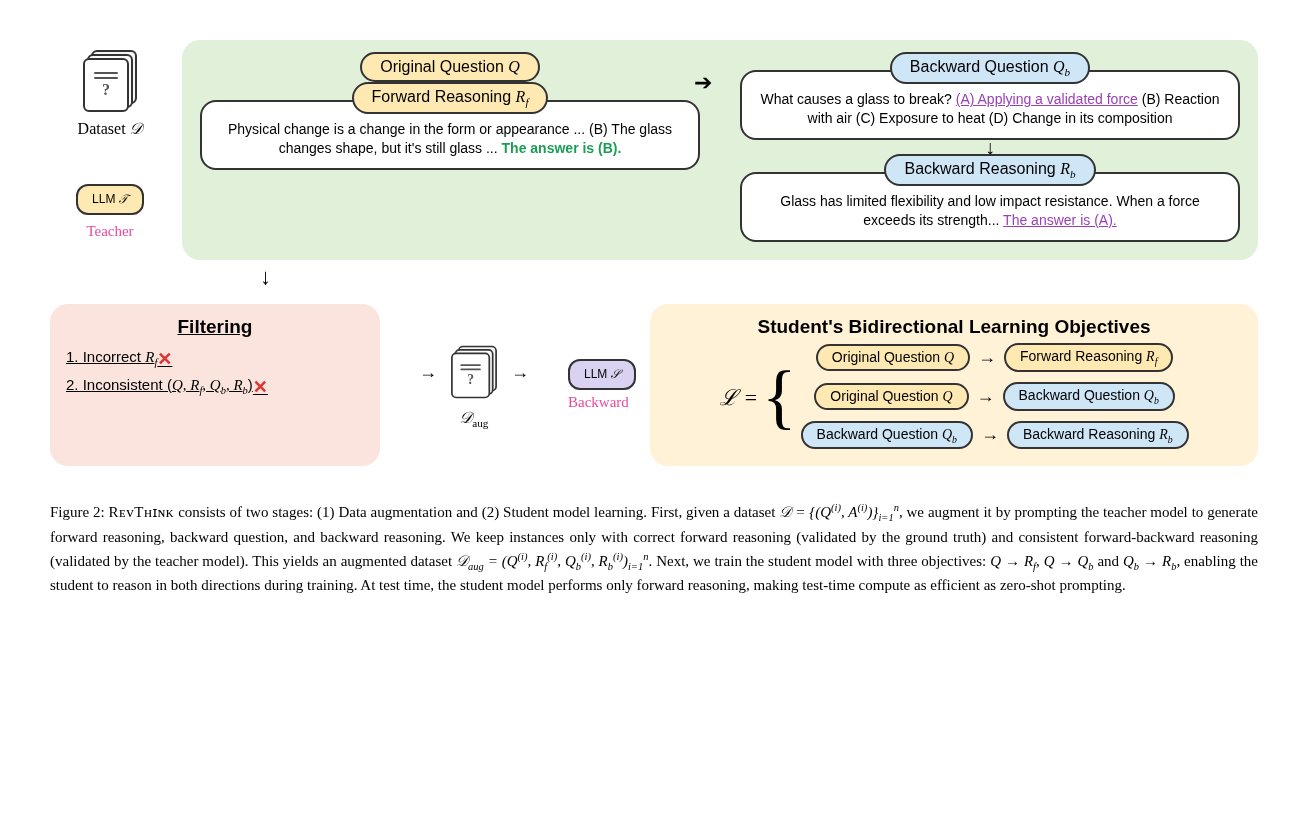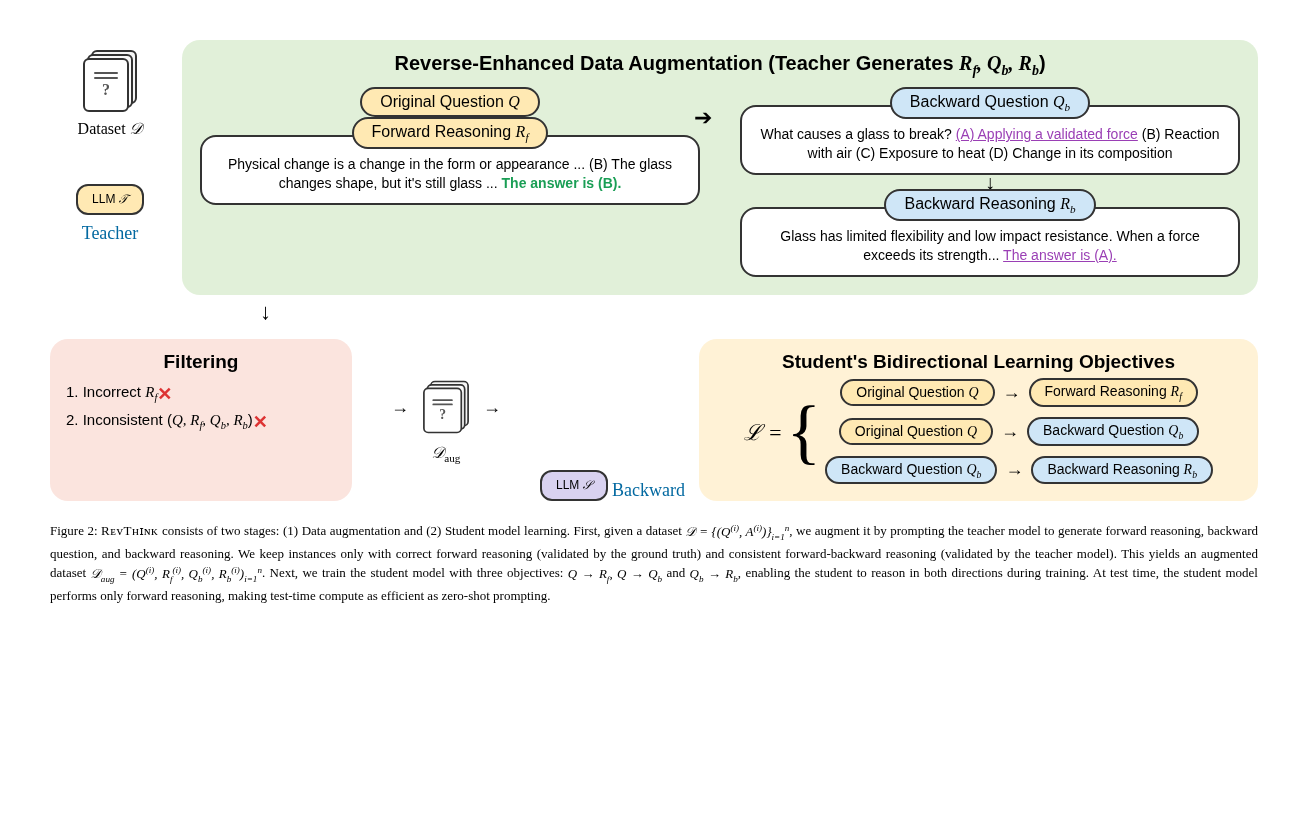--- a/index.html
+++ b/index.html
@@ -53,21 +53,21 @@
   .ds-label { font-size:16px; text-align:center; }
   .llm-chip {
     border: 2px solid #333;
     border-radius: 12px;
     padding: 6px 14px;
     font-family: Arial, sans-serif;
     font-size: 12px;
     background: #ffe9b3;
   }
   .llm-chip.student { background: #d9d2f0; }
-  .sublabel { font-size: 18px; color:#0369a1; }
+  .sublabel { font-size: 15px; color:#ec4899; }
   
   .green-panel {
     flex: 1;
     background: #e1f0d9;
     border-radius: 18px;
     padding: 12px 18px 18px 18px;
   }
   .panel-title {
     text-align: center;
     font-family: Arial, Helvetica, sans-serif;
@@ -118,23 +118,24 @@
   .bottom-row {
     display: flex;
     gap: 14px;
     margin-top: 14px;
     align-items: stretch;
   }
   .pink-panel {
     background: #fbe4de;
     border-radius: 18px;
     padding: 12px 16px;
-    width: 302px;
+    width: 330px;
     flex-shrink:0;
     font-family: Arial, sans-serif;
+    text-decoration: underline;
   }
   .pink-panel h3 {
     font-size: 19px; font-weight:bold; text-align:center; margin-bottom:10px;
   }
   .filter-line { display:flex; font-size:15px; margin:6px 0;}
   .redx { color:#d33; font-weight:bold; font-size:18px;}
   .mid-col {
     display:flex; flex-direction:column; align-items:center; justify-content:center;
     gap:6px; width:160px; flex-shrink:0;
   }
@@ -157,22 +158,22 @@
     line-height: 0.9;
     margin-right: 4px;
     font-family: Georgia, serif;
   }
   .obj-wrap { display:flex; align-items:center; justify-content:center;}
   .obj-list { display:flex; flex-direction:column; }
   .arrow-r { font-size:18px; }
   .eqL { font-size:22px; font-style:italic; font-family: Georgia, serif; margin-right:4px;}
   
   .caption {
-    margin-top: 20px;
-    font-size: 13px;
+    margin-top: 34px;
+    font-size: 15px;
     line-height: 1.5;
     text-align: justify;
   }
   .smallcaps { font-variant: small-caps; letter-spacing: 0.5px; }
   .math { font-family: Georgia, 'Times New Roman', serif; font-style: italic; }
   .script { font-family: 'Brush Script MT', cursive; font-style: italic; }
   sub, sup { font-size: 0.7em; }
   .down-arrow-standalone {
     text-align:left;
     font-size:22px;
@@ -198,23 +199,20 @@
             <div class="doc-q">?</div>
           </div>
         </div>
         <div class="ds-label">Dataset <span class="script">𝒟</span></div>
         <div style="height:30px;"></div>
         <div class="llm-chip">LLM <span class="script">𝒯</span></div>
         <div class="sublabel">Teacher</div>
       </div>
 
       <div class="green-panel">
-        <div class="panel-title">
-          <span>Reverse-Enhanced Data Augmentation (Teacher Generates </span><span class="math">R<sub>f</sub>, Q<sub>b</sub>, R<sub>b</sub></span><span>)</span>
-        </div>
         <div class="two-cols">
           <div class="horiz-arrow">➔</div>
 
           <div class="col">
             <div class="pill">Original Question <span class="math">Q</span></div>
             <div class="vgap">
                 <span class="arrow-down">↓</span>
               </div>
             <div class="pill">Forward Reasoning <span class="math">R<sub>f</sub></span></div>
             <div class="card">
@@ -264,21 +262,21 @@
               <div class="doc-line"></div>
               <div class="doc-line"></div>
               <div class="doc-q">?</div>
             </div>
           </div>
           <span class="arrow-r">→</span>
         </div>
         <div class="ds-label"><span class="script">𝒟</span><sub>aug</sub></div>
       </div>
 
-      <div style="display:flex; flex-direction:row; align-items:flex-end; justify-content:center; gap:4px; flex-shrink:0;">
+      <div style="display:flex; flex-direction:column; align-items:flex-start; justify-content:center; gap:4px; flex-shrink:0;">
         <div class="llm-chip student">LLM <span class="script">𝒮</span></div>
         <div class="sublabel">Backward</div>
       </div>
 
       <div class="yellow-panel">
         <h3>Student's Bidirectional Learning Objectives</h3>
         <div class="obj-wrap">
           <span class="eqL">ℒ&nbsp;=</span>
           <span class="brace">{</span>
           <div class="obj-list">

